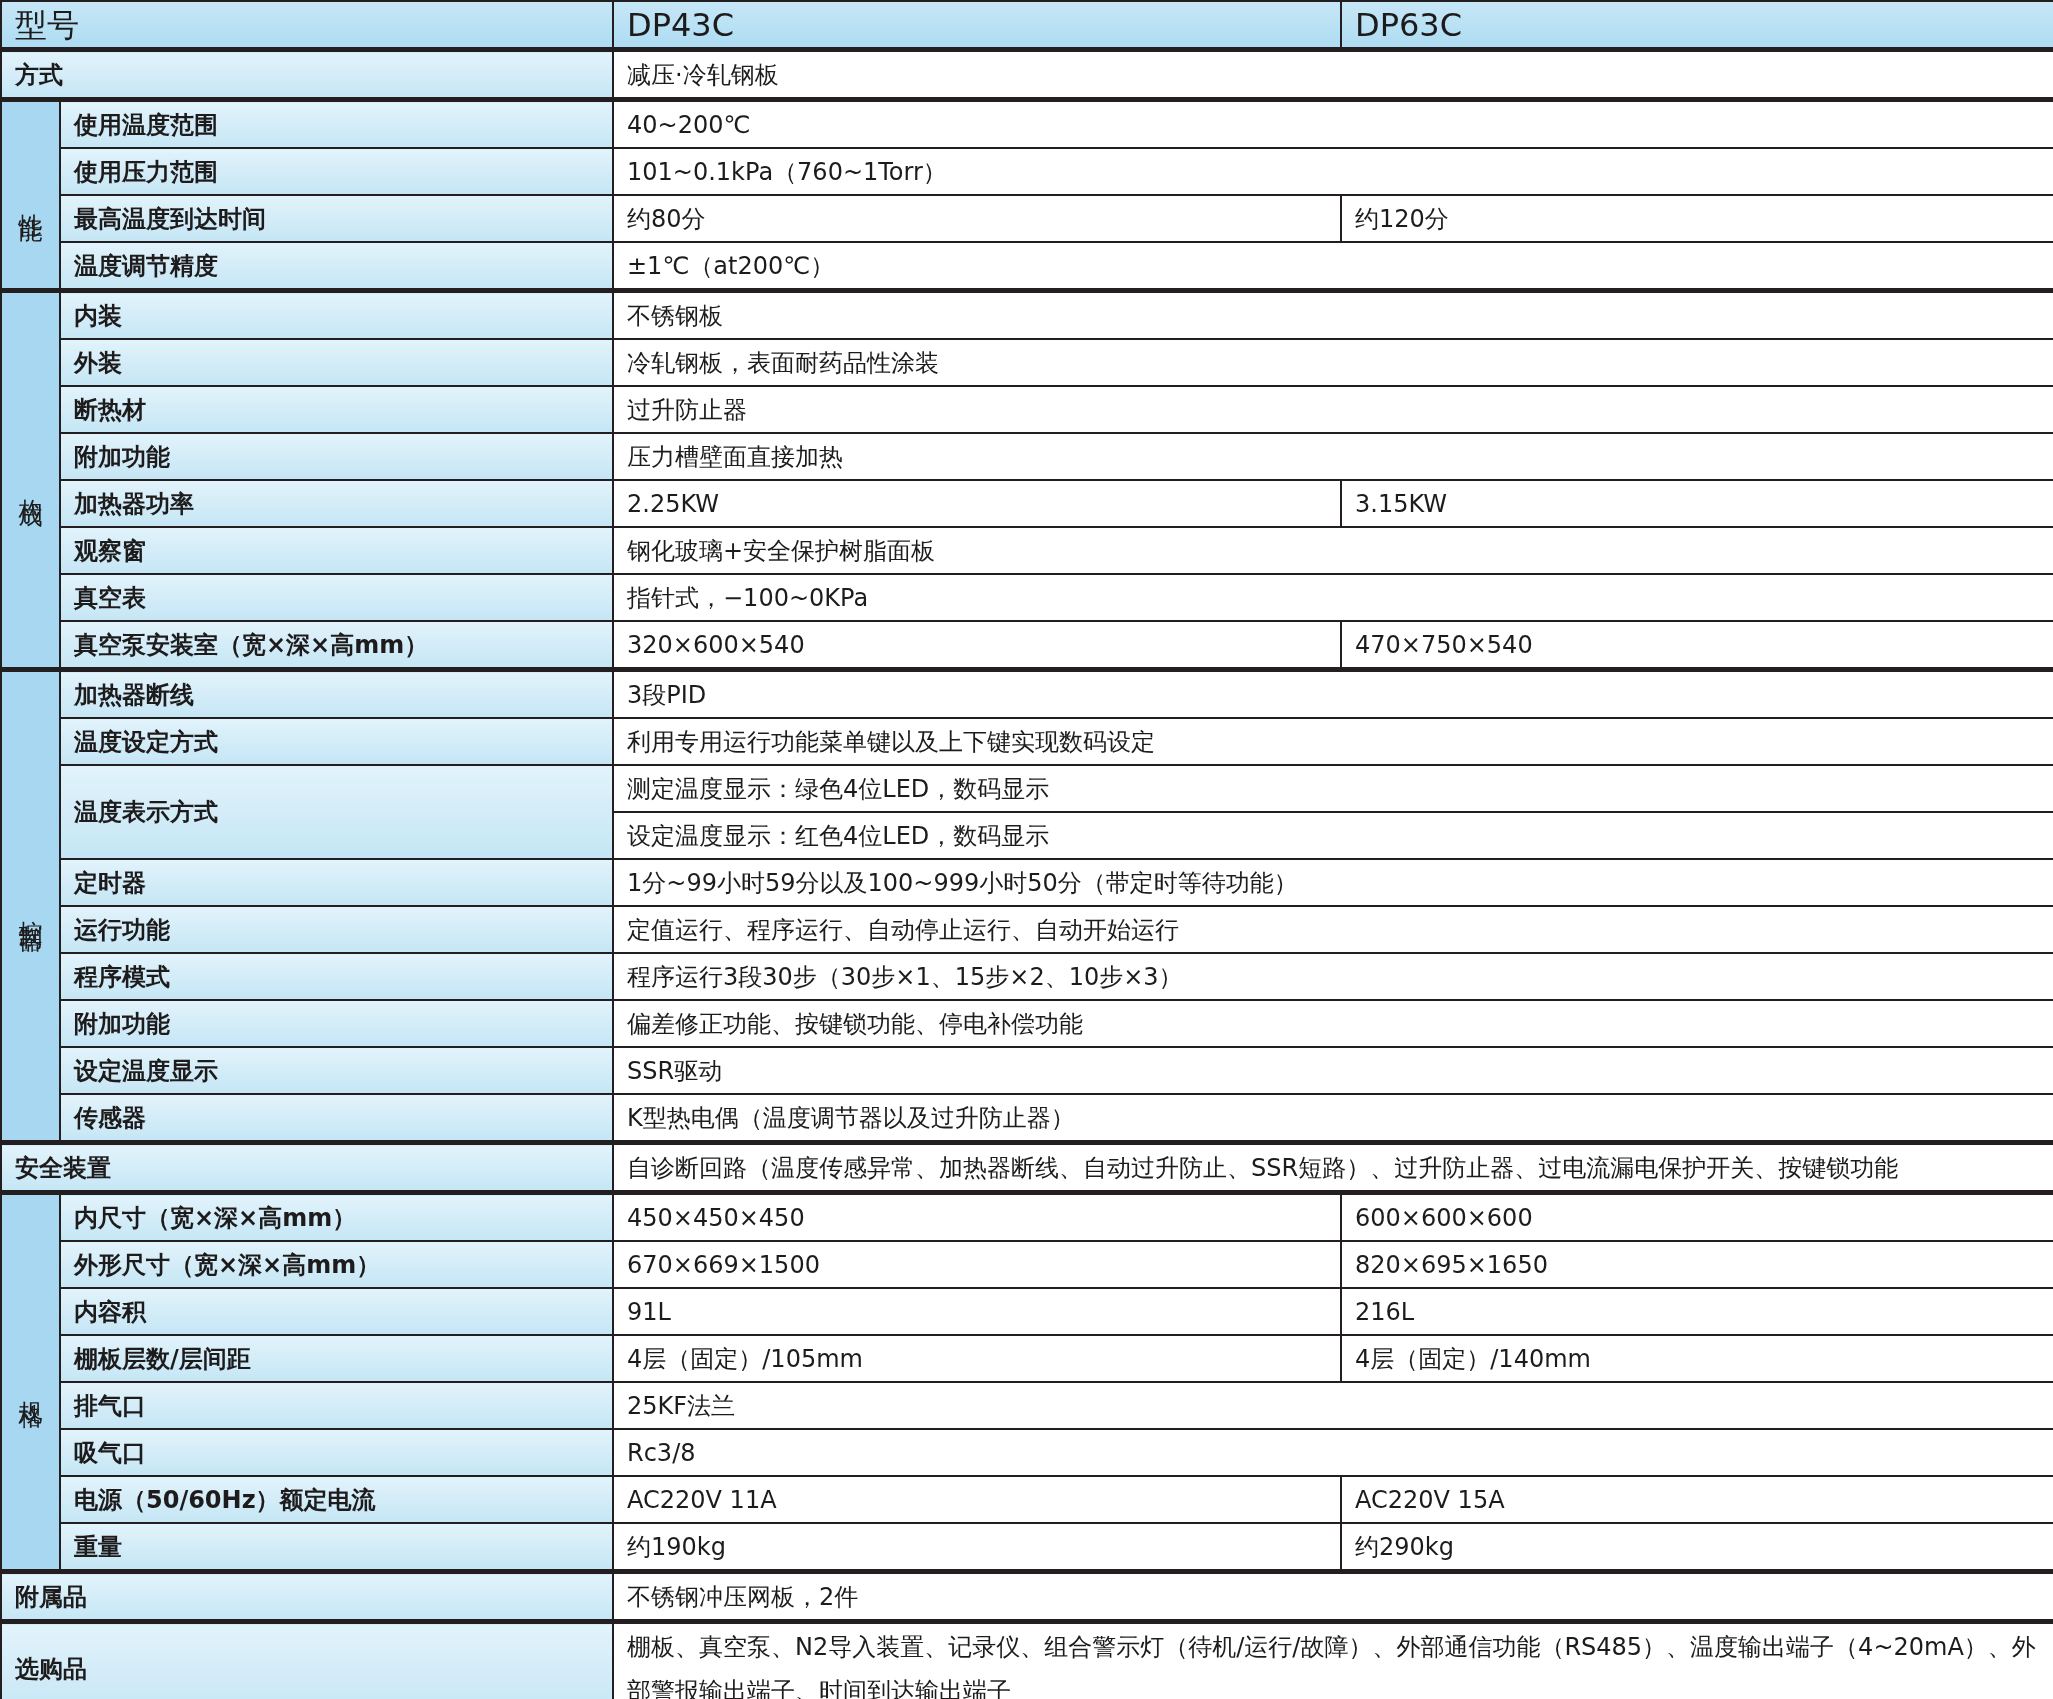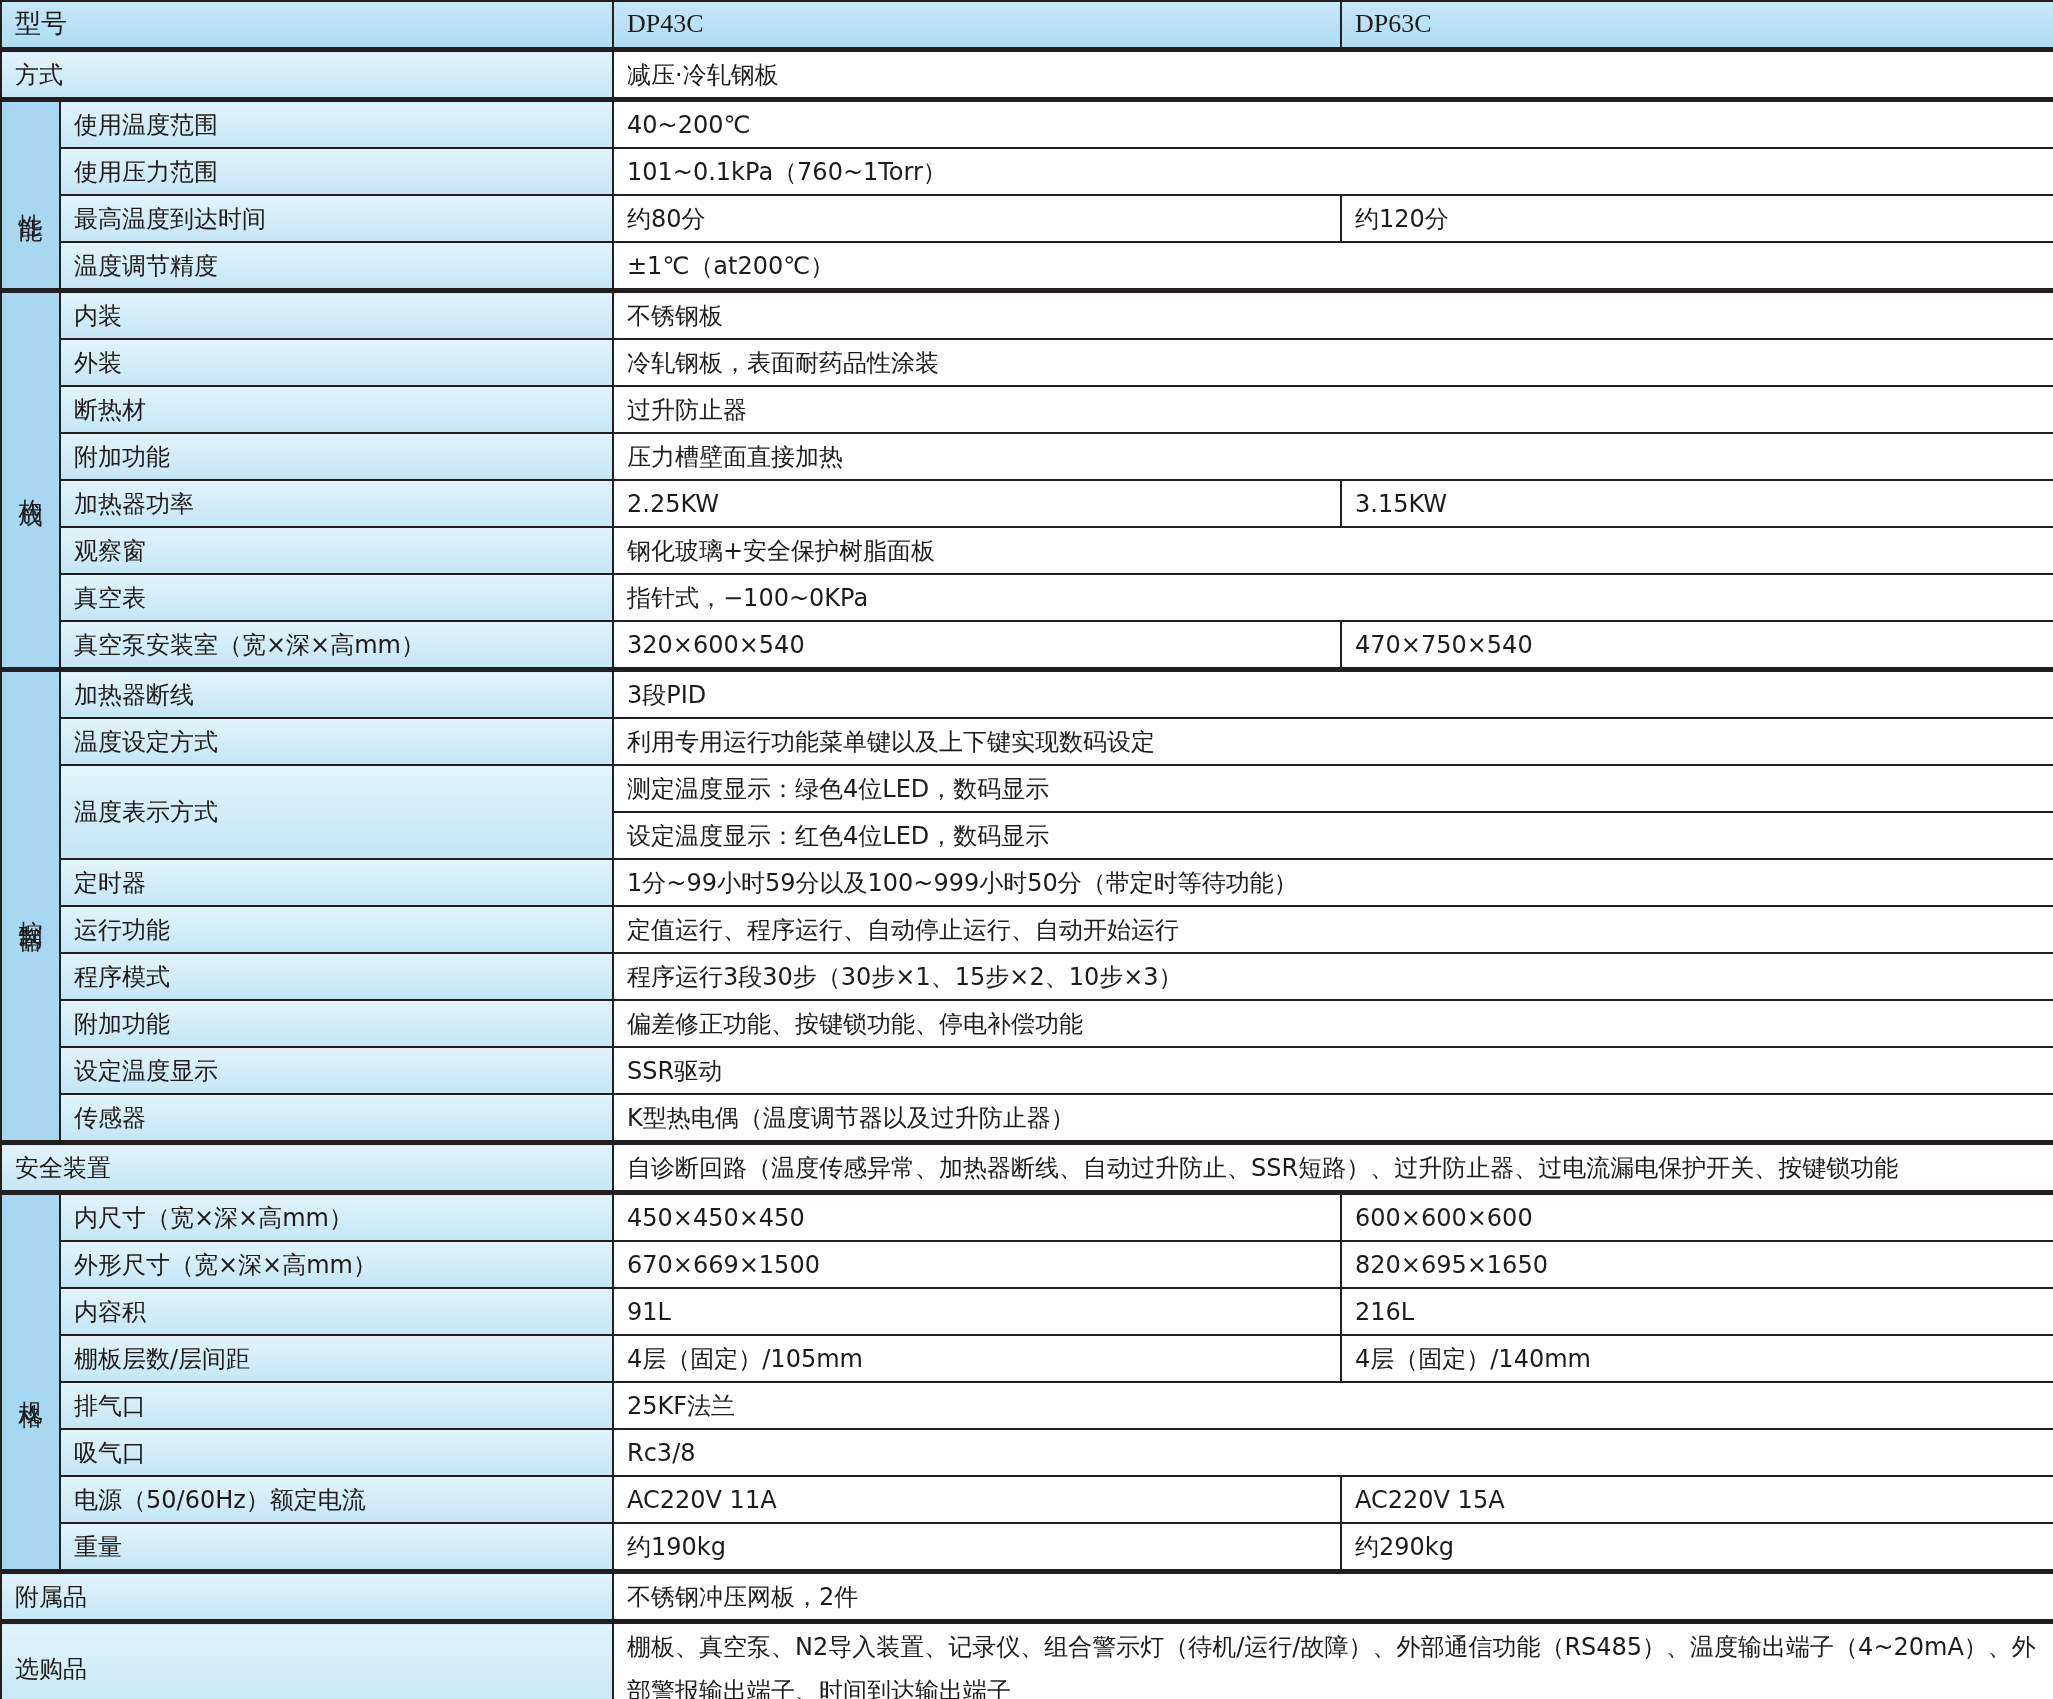--- a/index.html
+++ b/index.html
@@ -17,26 +17,26 @@
     font-size: 24px;
     line-height: 1.25;
     vertical-align: middle;
     background: #ffffff;
     overflow: hidden;
   }
   tr.thick > td { border-top-width: 5px; }
   
   td.hl, td.hv {
     background: linear-gradient(#c6e7f7, #aedcf2);
-    font-size: 26px;
-    font-family: Liberation Serif, serif;
+    font-size: 32px;
   }
   
   td.flabel, td.sl {
     background: linear-gradient(#e2f3fb, #c5e6f5);
+    font-weight: bold;
   }
   
   td.grp {
     background: #a8d8f1;
     padding: 0;
     text-align: center;
   }
   td.grp .vtext {
     display: inline-block;
     writing-mode: vertical-rl;

